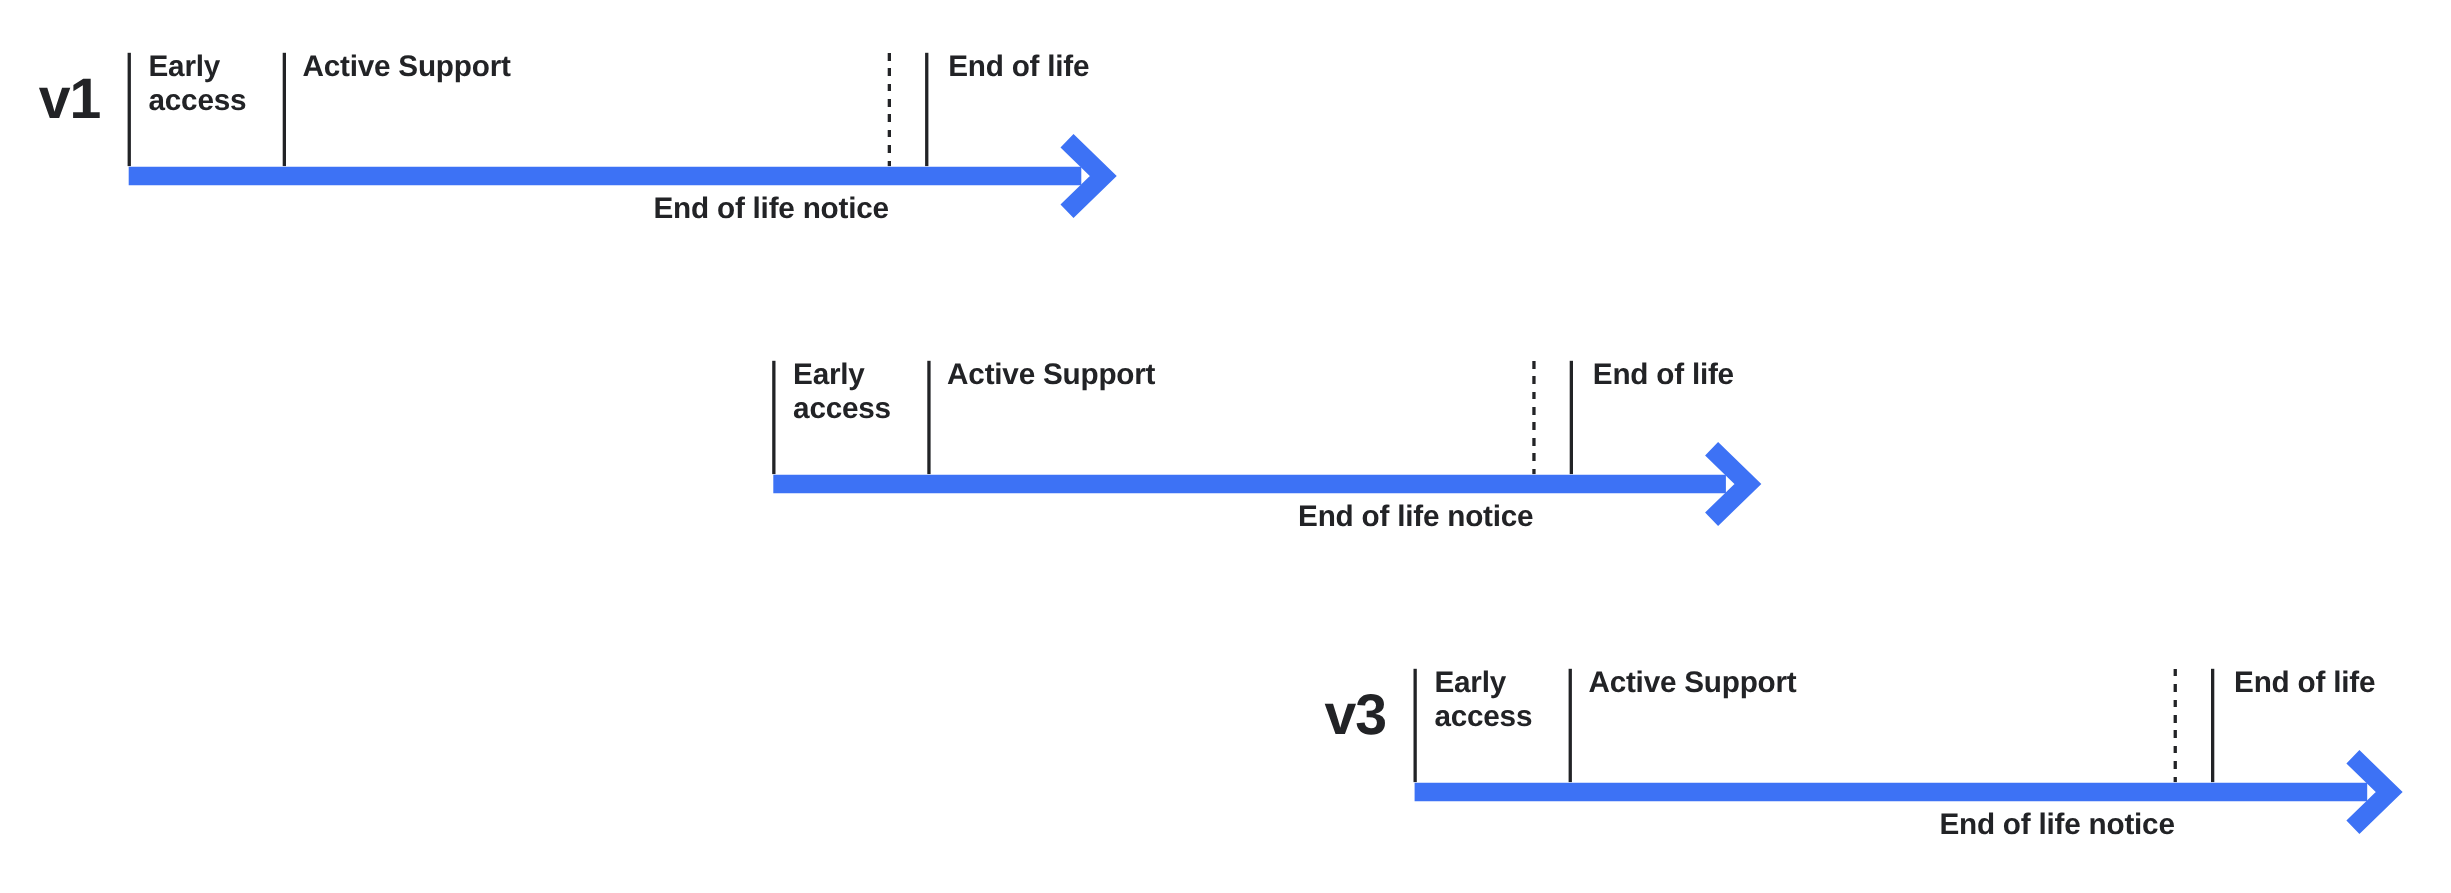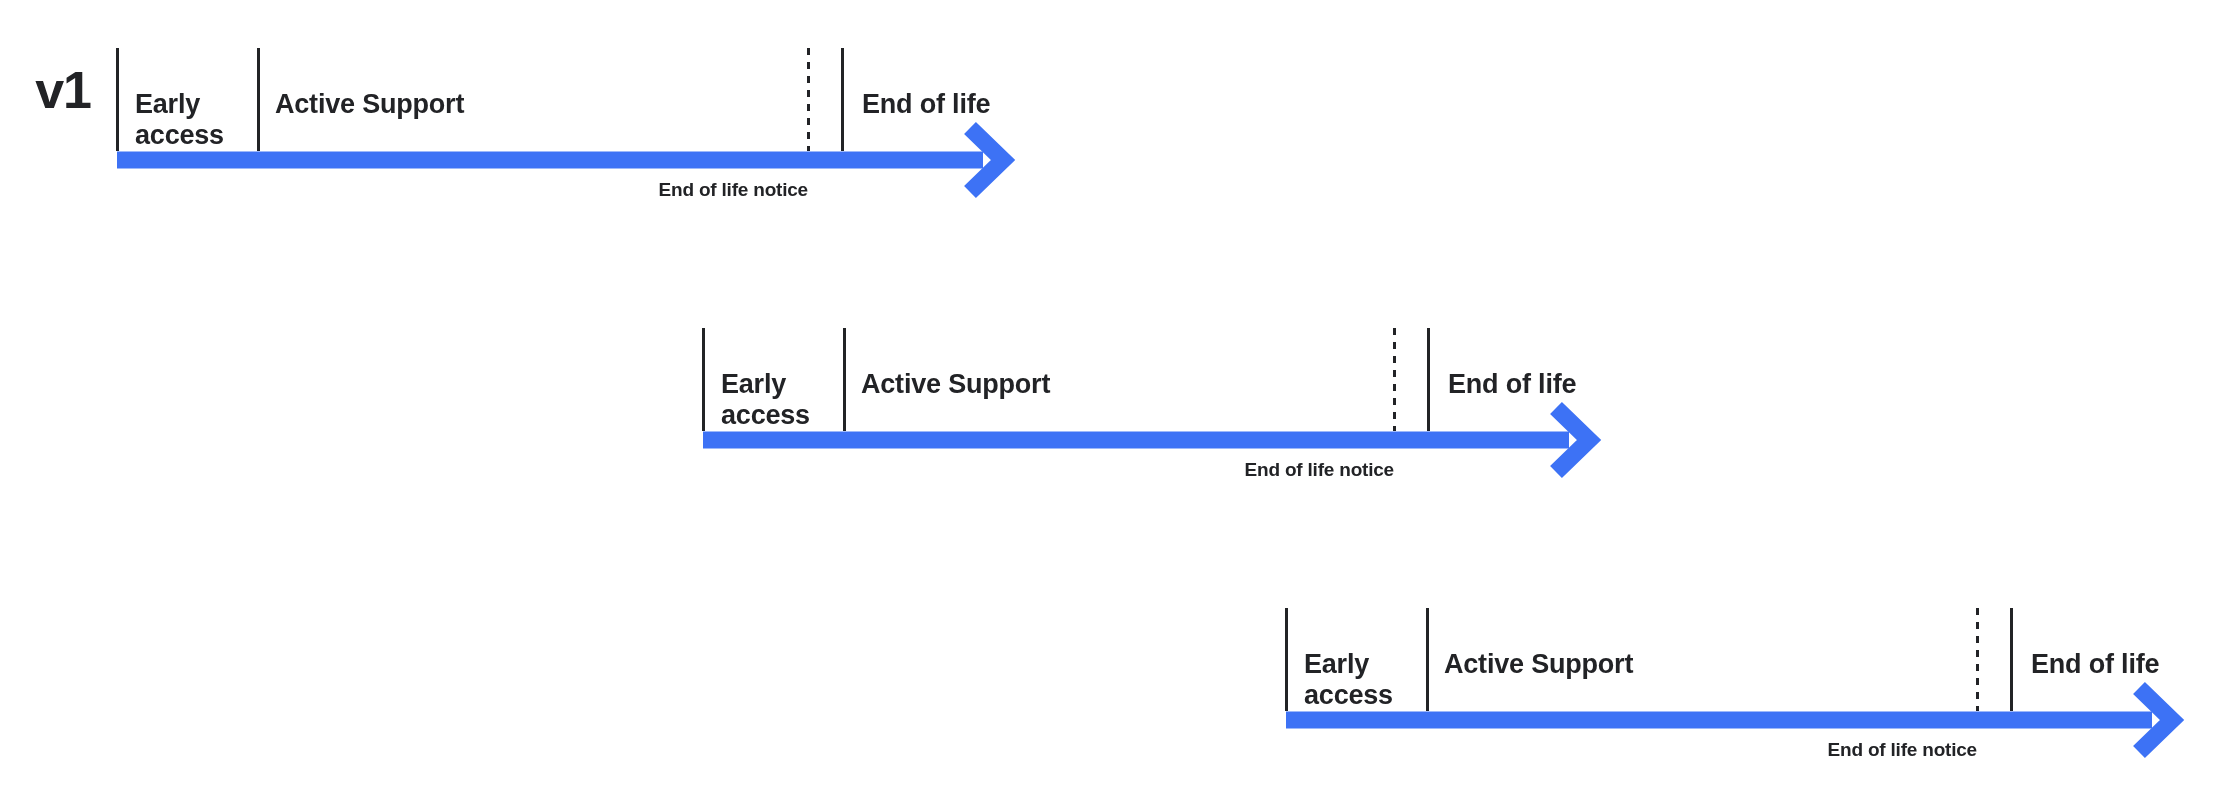--- a/index.html
+++ b/index.html
@@ -53,21 +53,20 @@
 
   .plabel {
     position: absolute;
     top: calc(var(--t) - 3px);
     font-size: 27px;
     font-weight: 700;
     line-height: 31px;
     letter-spacing: -0.2px;
     color: var(--ink, #222326);
     white-space: pre-line;
-    margin-top: 44px;
   }
   .early  { left: calc(var(--x0) + 18px);  width: 118px; }
   .active { left: calc(var(--x0) + 158px); width: 420px; white-space: nowrap; }
   .eol    { left: calc(var(--x0) + 745px); width: 260px; white-space: nowrap; }
 
   .arrow {
     position: absolute;
     left: var(--x0);
     top: calc(var(--t) + 52px);
     overflow: visible;
@@ -85,21 +84,21 @@
     stroke-linejoin: miter;
     stroke-miterlimit: 4;
   }
 
   .notice {
     position: absolute;
     left: calc(var(--x0) + 391px);
     top: calc(var(--t) + 126px);
     width: 300px;
     text-align: right;
-    font-size: 19px;
+    font-size: 27px;
     font-weight: 700;
     line-height: 31px;
     letter-spacing: -0.2px;
     color: var(--ink, #222326);
     white-space: nowrap;
   }
 </style>
 </head>
 <body>
 
@@ -130,20 +129,21 @@
     <div class="plabel active">Active Support</div>
     <div class="plabel eol">End of life</div>
     <svg class="arrow" width="910" height="120" viewBox="0 0 910 120">
       <line class="shaft" x1="0" y1="60" x2="866" y2="60"></line>
       <polyline class="head" points="853,28 886,60 853,92"></polyline>
     </svg>
     <div class="notice">End of life notice</div>
   </div>
 
   <div class="row" style="--x0:1286px; --t:608px;">
+    <div class="vlabel">v3</div>
     <div class="tick t1"></div>
     <div class="tick t2"></div>
     <div class="dashedline"></div>
     <div class="tick t3"></div>
     <div class="plabel early">Early access</div>
     <div class="plabel active">Active Support</div>
     <div class="plabel eol">End of life</div>
     <svg class="arrow" width="910" height="120" viewBox="0 0 910 120">
       <line class="shaft" x1="0" y1="60" x2="866" y2="60"></line>
       <polyline class="head" points="853,28 886,60 853,92"></polyline>

